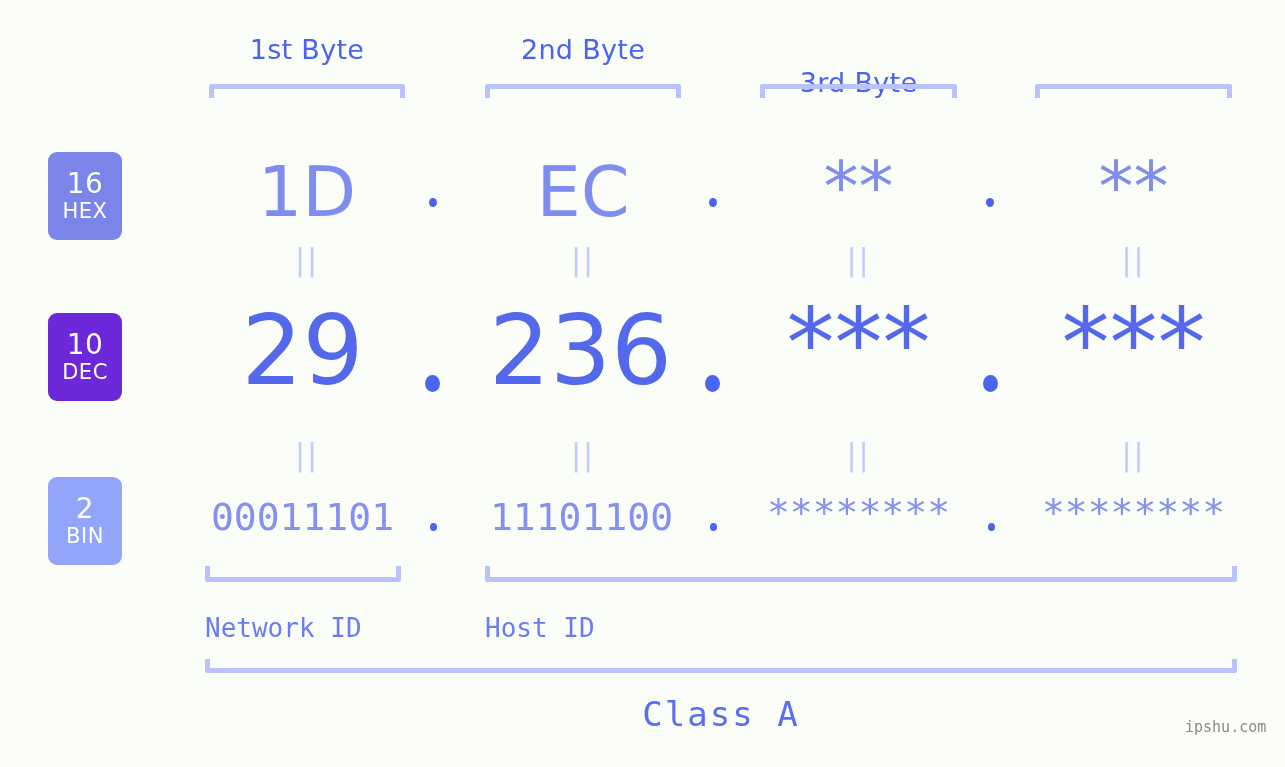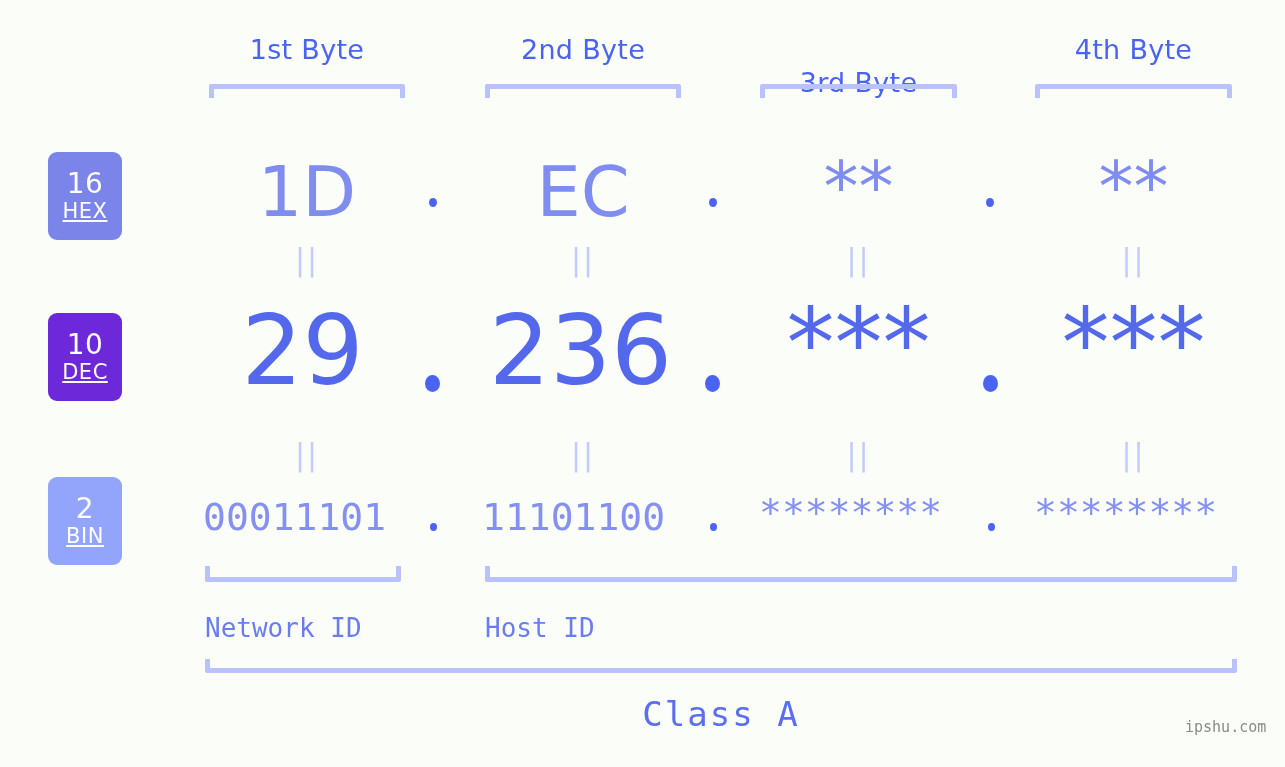--- a/index.html
+++ b/index.html
@@ -66,21 +66,20 @@
   .badge .num {
     font-size: 28px;
     font-weight: 400;
     letter-spacing: 0.5px;
   }
   .badge .nm {
     font-size: 21px;
     font-weight: 400;
     margin-top: 3px;
     letter-spacing: 0.5px;
-    text-decoration: underline;
   }
 
   
   .hex-val {
     font-family: "DejaVu Sans", sans-serif;
     font-size: 70px;
     color: #7f8cf0;
     text-align: center;
     white-space: nowrap;
     line-height: 1;
@@ -90,21 +89,21 @@
     font-size: 96px;
     color: #5468ec;
     text-align: center;
     white-space: nowrap;
     line-height: 1;
   }
   .bin-val {
     font-family: "DejaVu Sans Mono", monospace;
     font-size: 38px;
     color: #8490f2;
-    text-align: left;
+    text-align: center;
     white-space: nowrap;
     line-height: 1;
   }
 
   
   .dot-sm { width: 8px; height: 9px; border-radius: 50%; background: #4a63f0; }
   .dot-lg { width: 15px; height: 17px; border-radius: 50%; background: #4a63f0; }
   .dot-bin { width: 7px; height: 8px; border-radius: 50%; background: #4a63f0; }
 
   
@@ -142,21 +141,20 @@
   }
 </style>
 </head>
 <body>
 
 <div id="stage">
 
   <div class="abs byte-label" style="left:209px; top:34px; width:196px;">1st Byte</div>
   <div class="abs byte-label" style="left:485px; top:34px; width:196px;">2nd Byte</div>
   <div class="abs byte-label" style="left:760px; top:34px; width:197px;margin-top:33px;">3rd Byte</div>
-  <div class="abs byte-label" style="left:1035px; top:34px; width:197px;">4th Byte</div>
 
   <div class="abs bracket-top" style="left:209px; top:84px; width:196px;"></div>
   <div class="abs bracket-top" style="left:485px; top:84px; width:196px;"></div>
   <div class="abs bracket-top" style="left:760px; top:84px; width:197px;"></div>
   <div class="abs bracket-top" style="left:1035px; top:84px; width:197px;"></div>
 
   <div class="abs badge" style="left:48px; top:152px; background:#7b84e8;">
     <span class="num">16</span>
     <span class="nm">HEX</span>
   </div>

